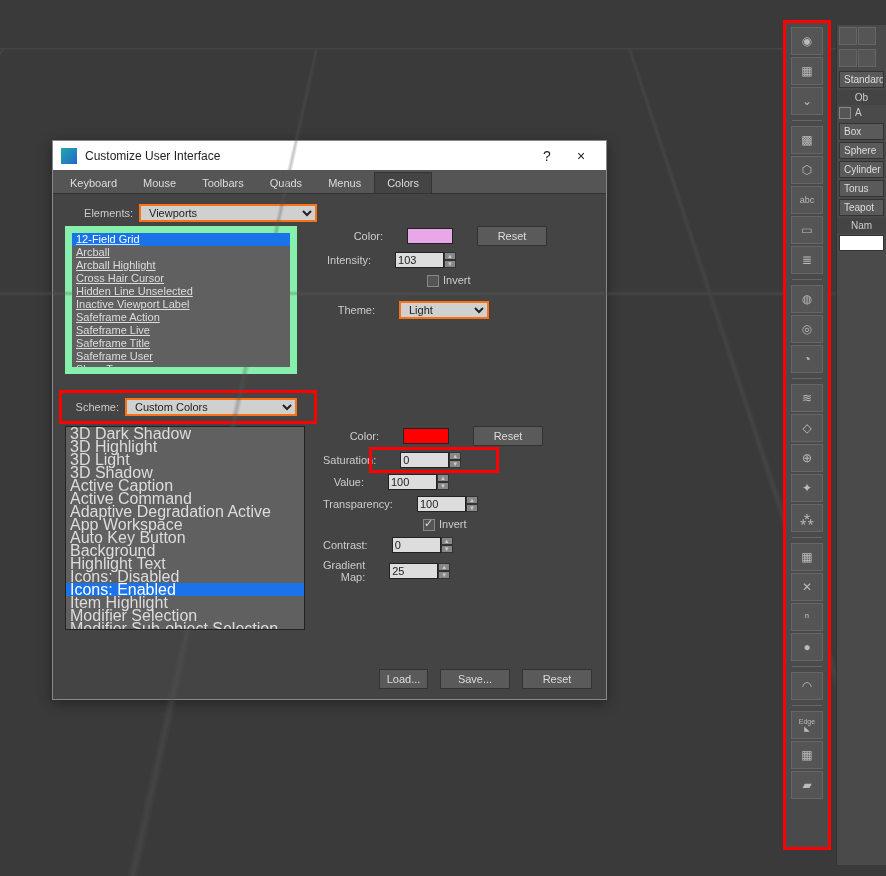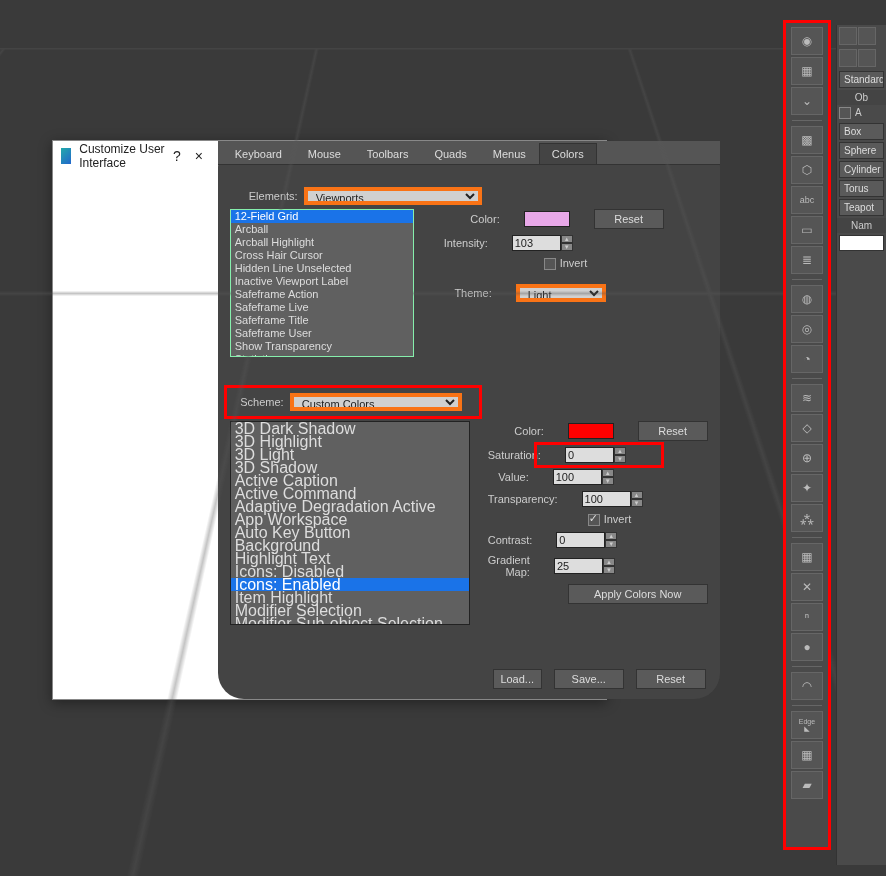--- a/index.html
+++ b/index.html
@@ -20,38 +20,38 @@
 .tool-sep { width: 30px; height: 1px; background: #666; margin: 3px 0;}
 
 
 .right-panel { position: absolute; right: 0; top: 25px; width: 50px; height: 840px; background: #4a4a4a; border-left: 1px solid #333; }
 .panel-tabs { display: flex; gap: 1px; padding: 2px; }
 .panel-tab { width: 18px; height: 18px; background: #555; border: 1px solid #666;}
 .panel-row { background: #5a5a5a; border: 1px solid #333; padding: 2px 4px; margin: 2px; font-size: 10px; color: #ddd; white-space: nowrap; overflow: hidden; cursor: pointer; }
 .panel-hdr { background: #444; font-size:10px; padding: 2px; text-align: center; }
 
 
-.dialog { position: absolute; left: 52px; top: 140px; width: 555px; height: 560px; background: #fff; border: 1px solid #888; box-shadow: 0 3px 12px rgba(0,0,0,.4); display: flex; flex-direction: row; }
+.dialog { position: absolute; left: 52px; top: 140px; width: 555px; height: 560px; background: #fff; border: 1px solid #888; box-shadow: 0 3px 12px rgba(0,0,0,.4); display: flex; flex-direction: column; }
 .titlebar { height: 29px; background: #fff; display: flex; align-items: center; padding: 0 8px; color: #222; font-size: 12px; }
 .titlebar .icon { width:16px; height:16px; background: linear-gradient(135deg,#2aa,#26c); margin-right:8px;}
 .titlebar .spacer { flex:1;}
 .titlebar .win-btn { width: 34px; height: 22px; display:flex; align-items:center; justify-content:center; color:#222; font-size:14px; cursor:pointer;}
-.dlg-body { flex:1; background: #444; display:flex; flex-direction:column;border-radius:26px; }
+.dlg-body { flex:1; background: #444; display:flex; flex-direction:column; }
 
 
 .tabstrip { display:flex; background:#555; border-bottom:1px solid #333; padding: 2px 4px 0 4px; gap:0;}
 .tab { padding: 4px 12px; background:#555; color:#ddd; font-size:11px; border:1px solid #555; border-bottom:none; cursor:pointer; }
 .tab.active { background:#444; border-color:#333; }
 
 .content { flex:1; padding: 10px 12px; position: relative; overflow: hidden;}
-.row { display:flex; align-items:center; margin-bottom:4px;margin-top:12px; }
+.row { display:flex; align-items:center; margin-bottom:4px; }
 .lbl { text-align:right; width: 74px; padding-right:6px; font-size:11px; color:#ccc;}
-select.combo, input.txt { height:18px; background:#d0d0d0; border:4px solid #f97316; color:#222; font-size:11px; padding:0 4px;}
-
-.listbox { width:184px; height: 148px; background:#606060; border:1px solid #86efac; overflow-y:scroll; color:#ddd;}
+select.combo, input.txt { height:18px; background:#d0d0d0; border:2px solid #f97316; color:#222; font-size:11px; padding:0 4px;}
+
+.listbox { width:232px; height: 148px; background:#606060; border:7px solid #86efac; overflow-y:scroll; color:#ddd;text-decoration:underline;}
 .listbox .item { padding: 0 4px; line-height:13px; font-size:11px; cursor:pointer;}
 .listbox .item.sel { background:#1a73e8; color:#fff;}
 
 .listbox2 { width:240px; height: 204px; background:#606060; border:1px solid #222; overflow-y:scroll; color:#ddd;}
 .listbox2 .item { padding: 0 4px; line-height:13px; font-size:16px; cursor:pointer;}
 .listbox2 .item.sel { background:#1a73e8; color:#fff;}
 
 .swatch { width:46px; height:16px; border:1px solid #222; display:inline-block;}
 .spin { display:inline-flex; }
 .spin input { width:49px; height:16px; background:#ddd; border:1px solid #222; font-size:11px; padding:0 2px; color:#222;}
@@ -289,23 +289,20 @@
             <span class="prop-lbl">Gradient Map:</span>
             <span class="spin">
                 <input class="txt" value="25" style="">
                 <span class="arrows">
                   <div>▲</div>
                   <div>▼</div>
                 </span>
               </span>
             <span style="width:70px"></span>
           </div>
-          <div class="prop-row">
-            <button class="btn wide-btn" style="width:140px">Apply Colors Now</button>
-          </div>
         </div>
       </div>
 
       <div class="bottom-btns">
         <button class="btn" style="width:49px">Load...</button>
         <button class="btn" style="width:70px">Save...</button>
         <button class="btn" style="width:70px">Reset</button>
       </div>
 
     </div>

